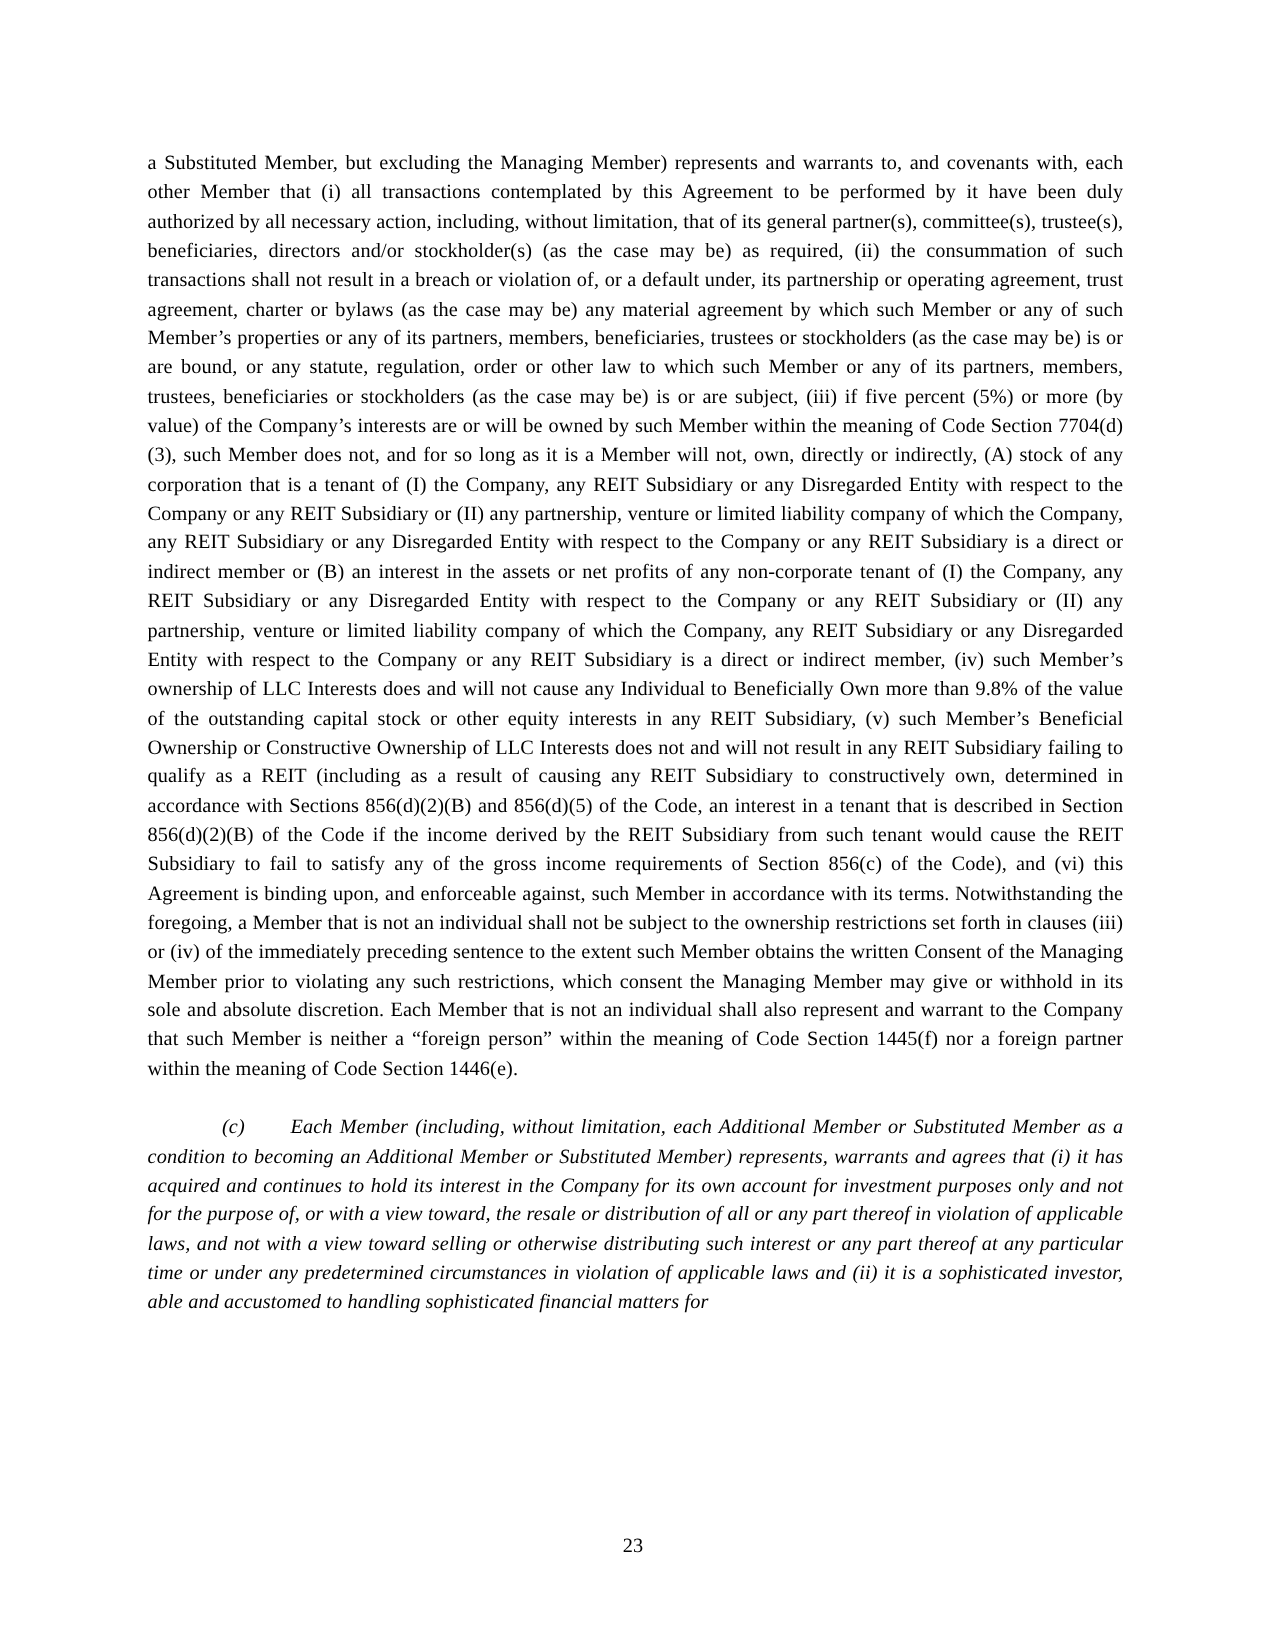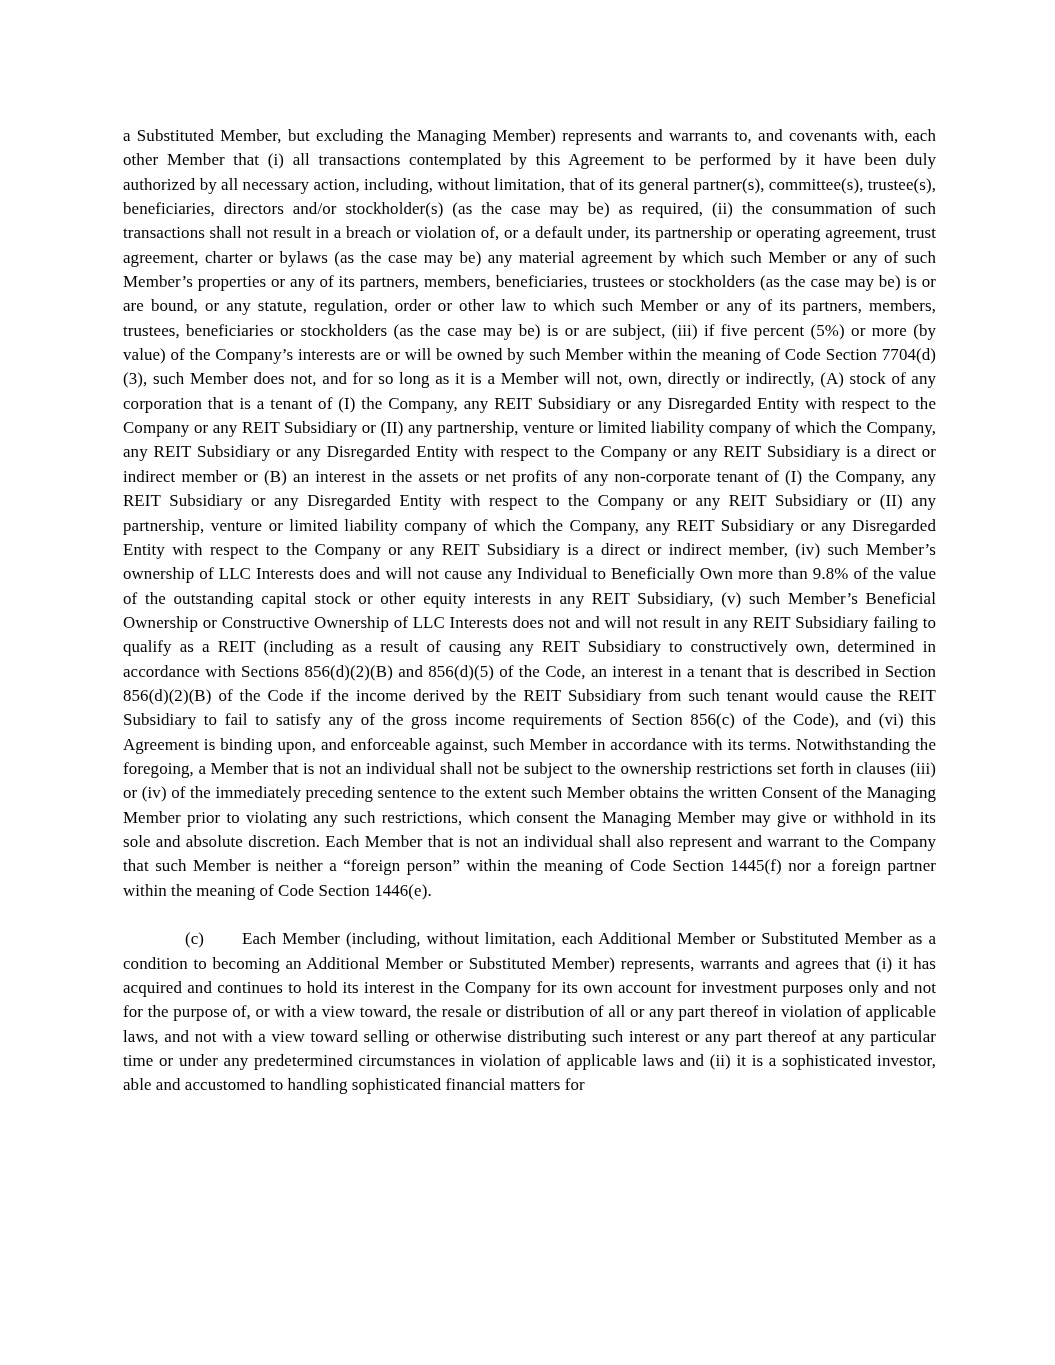--- a/index.html
+++ b/index.html
@@ -35,20 +35,21 @@
     font-size: 16.9px;
     line-height: 24.35px;
     text-align: justify;
     letter-spacing: 0.1px;
   }
   p.para.spaced {
     margin-top: 24.35px;
   }
   p.para.first-line-indent {
     text-indent: 62px;
+    font-style: italic;
   }
   .tab {
     display: inline-block;
     width: 38px;
   }
   .page-footer {
     position: absolute;
     left: 0;
     top: 1276px;
     width: 1055px;
@@ -65,14 +66,17 @@
 <div class="page">
 
   <div class="content">
 
     <p class="para"><span>a Substituted Member, but excluding the Managing Member) represents and warrants to, and covenants with, each other Member that (i) all transactions contemplated by this Agreement to be performed by it have been duly authorized by all necessary action, including, without limitation, that of its general partner(s), committee(s), trustee(s), beneficiaries, directors and/or stockholder(s) (as the case may be) as required, (ii) the consummation of such transactions shall not result in a breach or violation of, or a default under, its partnership or operating agreement, trust agreement, charter or bylaws (as the case may be) any material agreement by which such Member or any of such Member’s properties or any of its partners, members, beneficiaries, trustees or stockholders (as the case may be) is or are bound, or any statute, regulation, order or other law to which such Member or any of its partners, members, trustees, beneficiaries or stockholders (as the case may be) is or are subject, (iii) if five percent (5%) or more (by value) of the Company’s interests are or will be owned by such Member within the meaning of Code Section 7704(d)(3), such Member does not, and for so long as it is a Member will not, own, directly or indirectly, (A) stock of any corporation that is a tenant of (I) the Company, any REIT Subsidiary or any Disregarded Entity with respect to the Company or any REIT Subsidiary or (II) any partnership, venture or limited liability company of which the Company, any REIT Subsidiary or any Disregarded Entity with respect to the Company or any REIT Subsidiary is a direct or indirect member or (B) an interest in the assets or net profits of any non-corporate tenant of (I) the Company, any REIT Subsidiary or any Disregarded Entity with respect to the Company or any REIT Subsidiary or (II) any partnership, venture or limited liability company of which the Company, any REIT Subsidiary or any Disregarded Entity with respect to the Company or any REIT Subsidiary is a direct or indirect member, (iv) such Member’s ownership of LLC Interests does and will not cause any Individual to Beneficially Own more than 9.8% of the value of the outstanding capital stock or other equity interests in any REIT Subsidiary, (v) such Member’s Beneficial Ownership or Constructive Ownership of LLC Interests does not and will not result in any REIT Subsidiary failing to qualify as a REIT (including as a result of causing any REIT Subsidiary to constructively own, determined in accordance with Sections 856(d)(2)(B) and 856(d)(5) of the Code, an interest in a tenant that is described in Section 856(d)(2)(B) of the Code if the income derived by the REIT Subsidiary from such tenant would cause the REIT Subsidiary to fail to satisfy any of the gross income requirements of Section 856(c) of the Code), and (vi) this Agreement is binding upon, and enforceable against, such Member in accordance with its terms. Notwithstanding the foregoing, a Member that is not an individual shall not be subject to the ownership restrictions set forth in clauses (iii) or (iv) of the immediately preceding sentence to the extent such Member obtains the written Consent of the Managing Member prior to violating any such restrictions, which consent the Managing Member may give or withhold in its sole and absolute discretion. Each Member that is not an individual shall also represent and warrant to the Company that such Member is neither a “foreign person” within the meaning of Code Section 1445(f) nor a foreign partner within the meaning of Code Section 1446(e).</span></p>
 
     <p class="para spaced first-line-indent"><span>(c)</span><span class="tab"></span><span>Each Member (including, without limitation, each Additional Member or Substituted Member as a condition to becoming an Additional Member or Substituted Member) represents, warrants and agrees that (i) it has acquired and continues to hold its interest in the Company for its own account for investment purposes only and not for the purpose of, or with a view toward, the resale or distribution of all or any part thereof in violation of applicable laws, and not with a view toward selling or otherwise distributing such interest or any part thereof at any particular time or under any predetermined circumstances in violation of applicable laws and (ii) it is a sophisticated investor, able and accustomed to handling sophisticated financial matters for</span></p>
 
   </div>
 
+  <div class="page-footer">
+    <span class="page-number">23</span>
+  </div>
 
 </div>
 
 </body></html>

